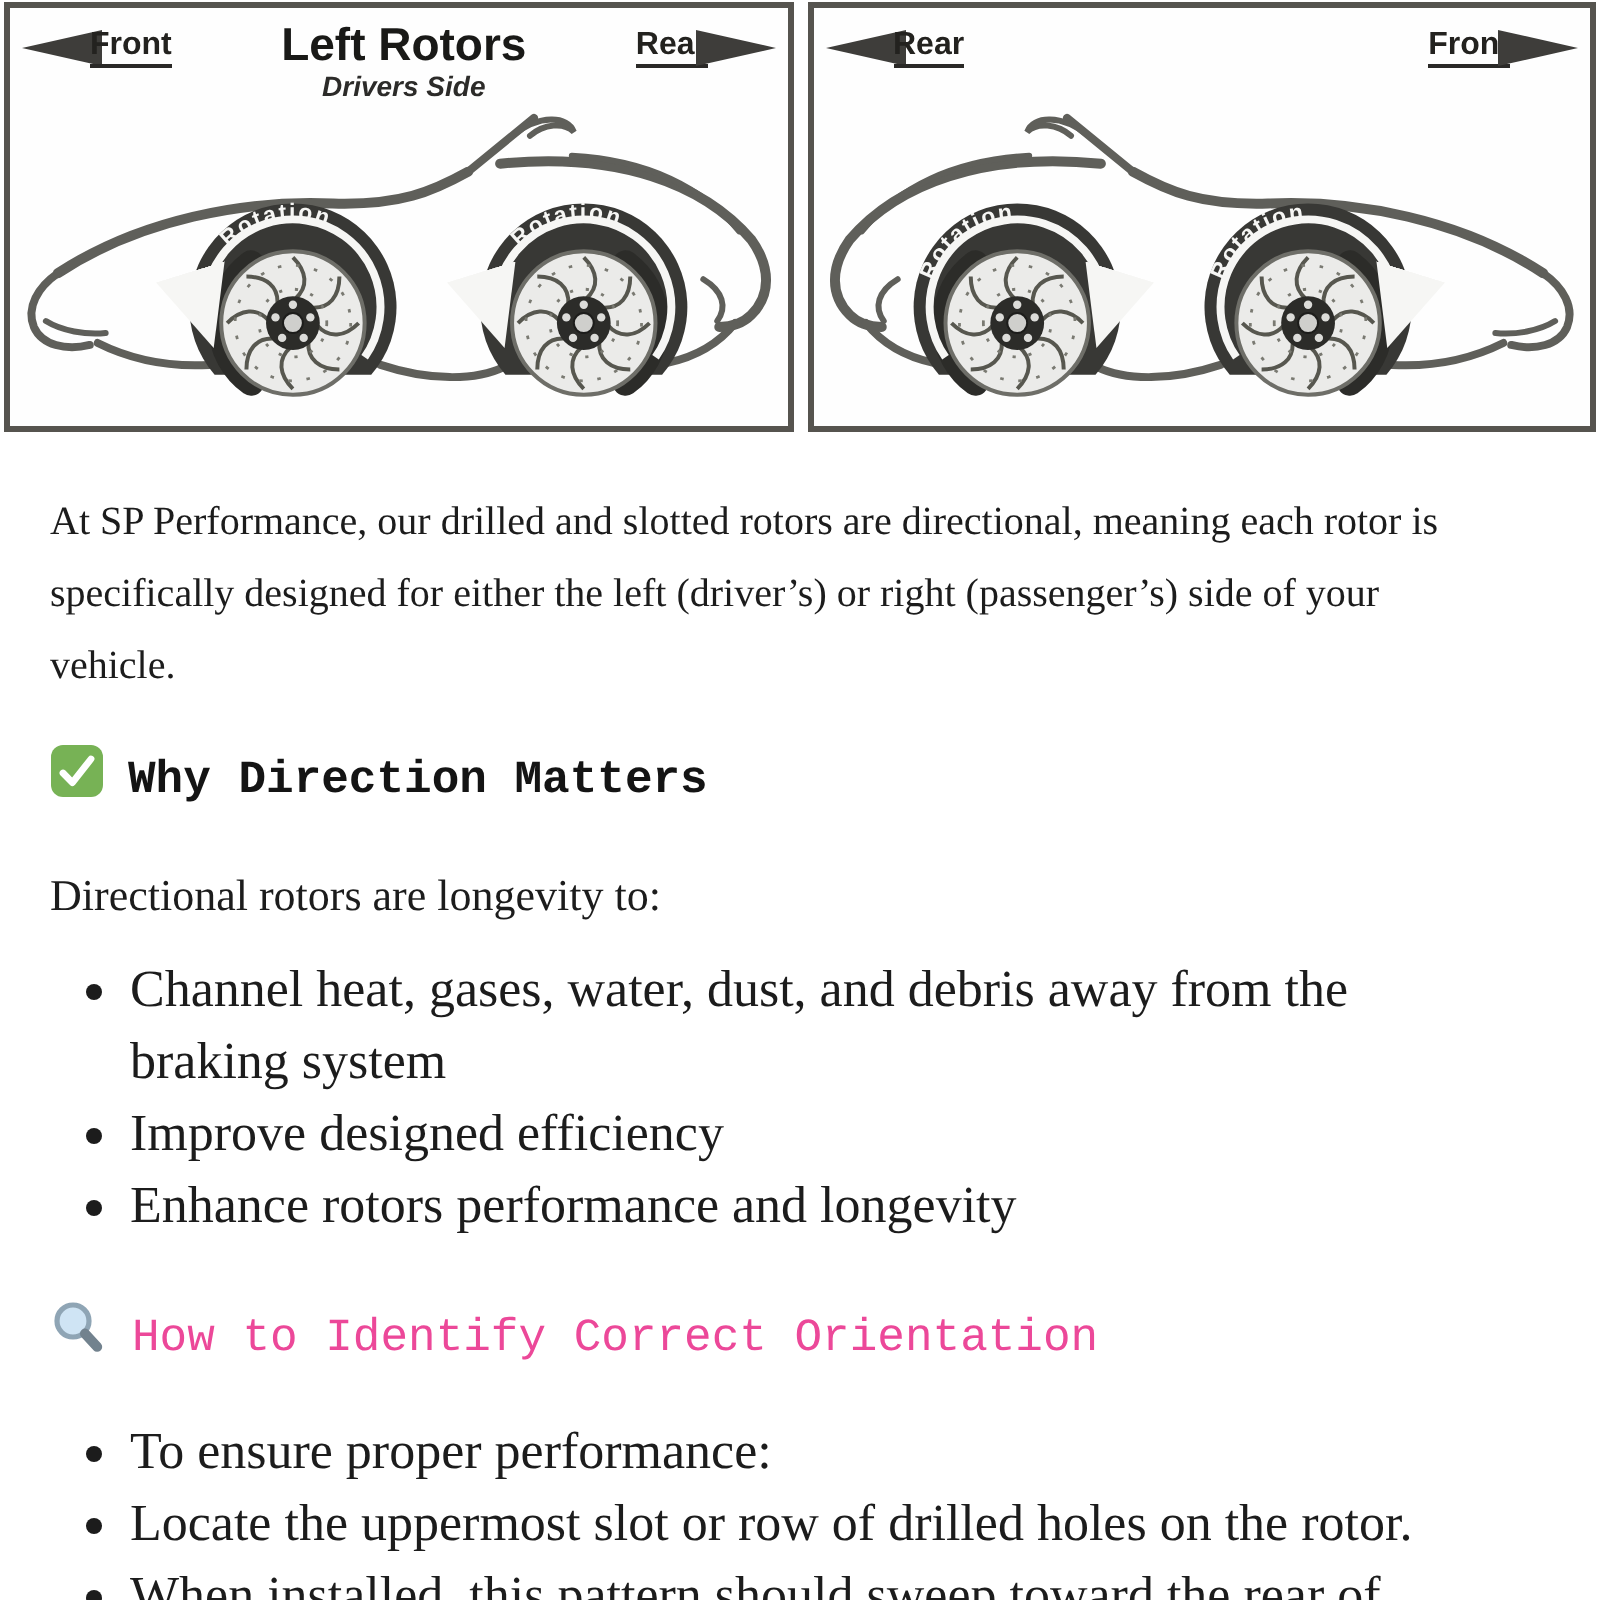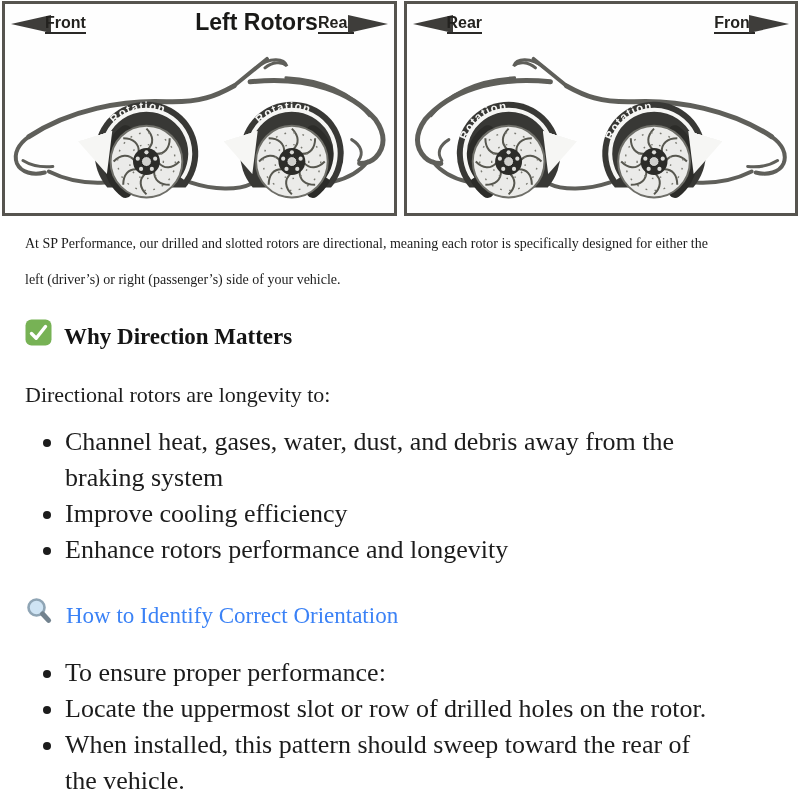--- a/index.html
+++ b/index.html
@@ -22,57 +22,58 @@
     font-family:"Liberation Sans", sans-serif;
   }
   .dir { display:flex; align-items:center; margin-top:3px;justify-content:center; }
   .dir-label {
     font-weight:bold; font-size:16px; color:#23221f;
     border-bottom:2.5px solid #2a2927; padding-bottom:0px; line-height:18px;
   }
   .tri { width:0; height:0; border-top:9px solid transparent; border-bottom:9px solid transparent; }
   .tri-left  { border-right:40px solid #3e3d3a; margin-right:-6px; }
   .tri-right { border-left:40px solid #3e3d3a; margin-left:-6px; }
-  .titles { text-align:right; flex:1; margin-top:-1px; }
+  .titles { text-align:center; flex:1; margin-top:-1px; }
   .panel-title { font-weight:bold; font-size:23px; color:#191917; letter-spacing:0; line-height:25px; }
   .panel-subtitle { font-weight:bold; font-style:italic; font-size:14px; color:#2c2b29; line-height:17px; }
   .car-art { position:absolute; left:0; right:0; bottom:0; width:100%; height:auto; display:block; z-index:1; }
 
   
   .article { padding:0 25px; }
   .intro {
-    margin-top:9px; max-width:702px;
-    font-size:14px; line-height:36px; color:#1c1c1c;
+    margin-top:26px; max-width:702px;
+    font-size:20px; line-height:36px; color:#1c1c1c;
   }
   .section-heading {
     display:flex; align-items:center; gap:12px; margin-top:21px;
     font-size:23px; line-height:30px;
   }
-  .section-heading .htext { font-weight:bold; color:#141414; }
+  .section-heading .htext { font-weight:bold; color:#141414;font-family:Liberation Mono, monospace; }
   .section-heading.plain  { margin-top:29px; }
-  .section-heading.plain .htext { font-weight:normal; color:#3b82f6; }
+  .section-heading.plain .htext { font-weight:normal; color:#ec4899; }
   .lead { margin-top:23px; font-size:22px; line-height:36px; }
   ul.blist { margin-top:11px; padding-left:40px; list-style:disc; }
   ul.blist li { font-size:26px; line-height:36px; max-width:648px; color:#1c1c1c; }
   ul.blist.second { margin-top:21px; }
   .emoji { flex:0 0 auto; display:inline-block; }
 </style>
 </head>
 <body>
 
 <div class="diagram">
 
   <div class="panel">
     <div class="panel-header">
       <div class="dir">
         <span class="tri tri-left"></span>
         <span class="dir-label">Front</span>
       </div>
       <div class="titles">
         <div class="panel-title">Left Rotors</div>
+        <div class="panel-subtitle">Drivers Side</div>
       </div>
       <div class="dir">
         <span class="dir-label">Rear</span>
         <span class="tri tri-right"></span>
       </div>
     </div>
 
     <svg class="car-art" viewBox="0 0 390 172">
       <defs>
         <marker id="arrW" markerWidth="11" markerHeight="9" refX="8" refY="4.5" orient="auto">
@@ -195,21 +196,21 @@
         <path d="M 6.5,14.5 L 11.2,19.3 L 20.5,7.5" fill="none" stroke="#ffffff" stroke-width="3.4" stroke-linecap="round" stroke-linejoin="round"></path>
       </svg>
     </span>
     <span class="htext">Why Direction Matters</span>
   </div>
 
   <p class="lead">Directional rotors are longevity to:</p>
 
   <ul class="blist">
     <li>Channel heat, gases, water, dust, and debris away from the braking system</li>
-    <li>Improve cooling efficiency</li>
+    <li>Improve designed efficiency</li>
     <li>Enhance rotors performance and longevity</li>
   </ul>
 
   <div class="section-heading plain">
     <span class="emoji">
       <svg width="29" height="29" viewBox="0 0 29 29">
         <circle cx="11.5" cy="10.5" r="8" fill="#cfe4f4" stroke="#8fa5b5" stroke-width="2.6"></circle>
         <line x1="17.5" y1="16.8" x2="23.6" y2="23.4" stroke="#72828e" stroke-width="5" stroke-linecap="round"></line>
       </svg>
     </span>

